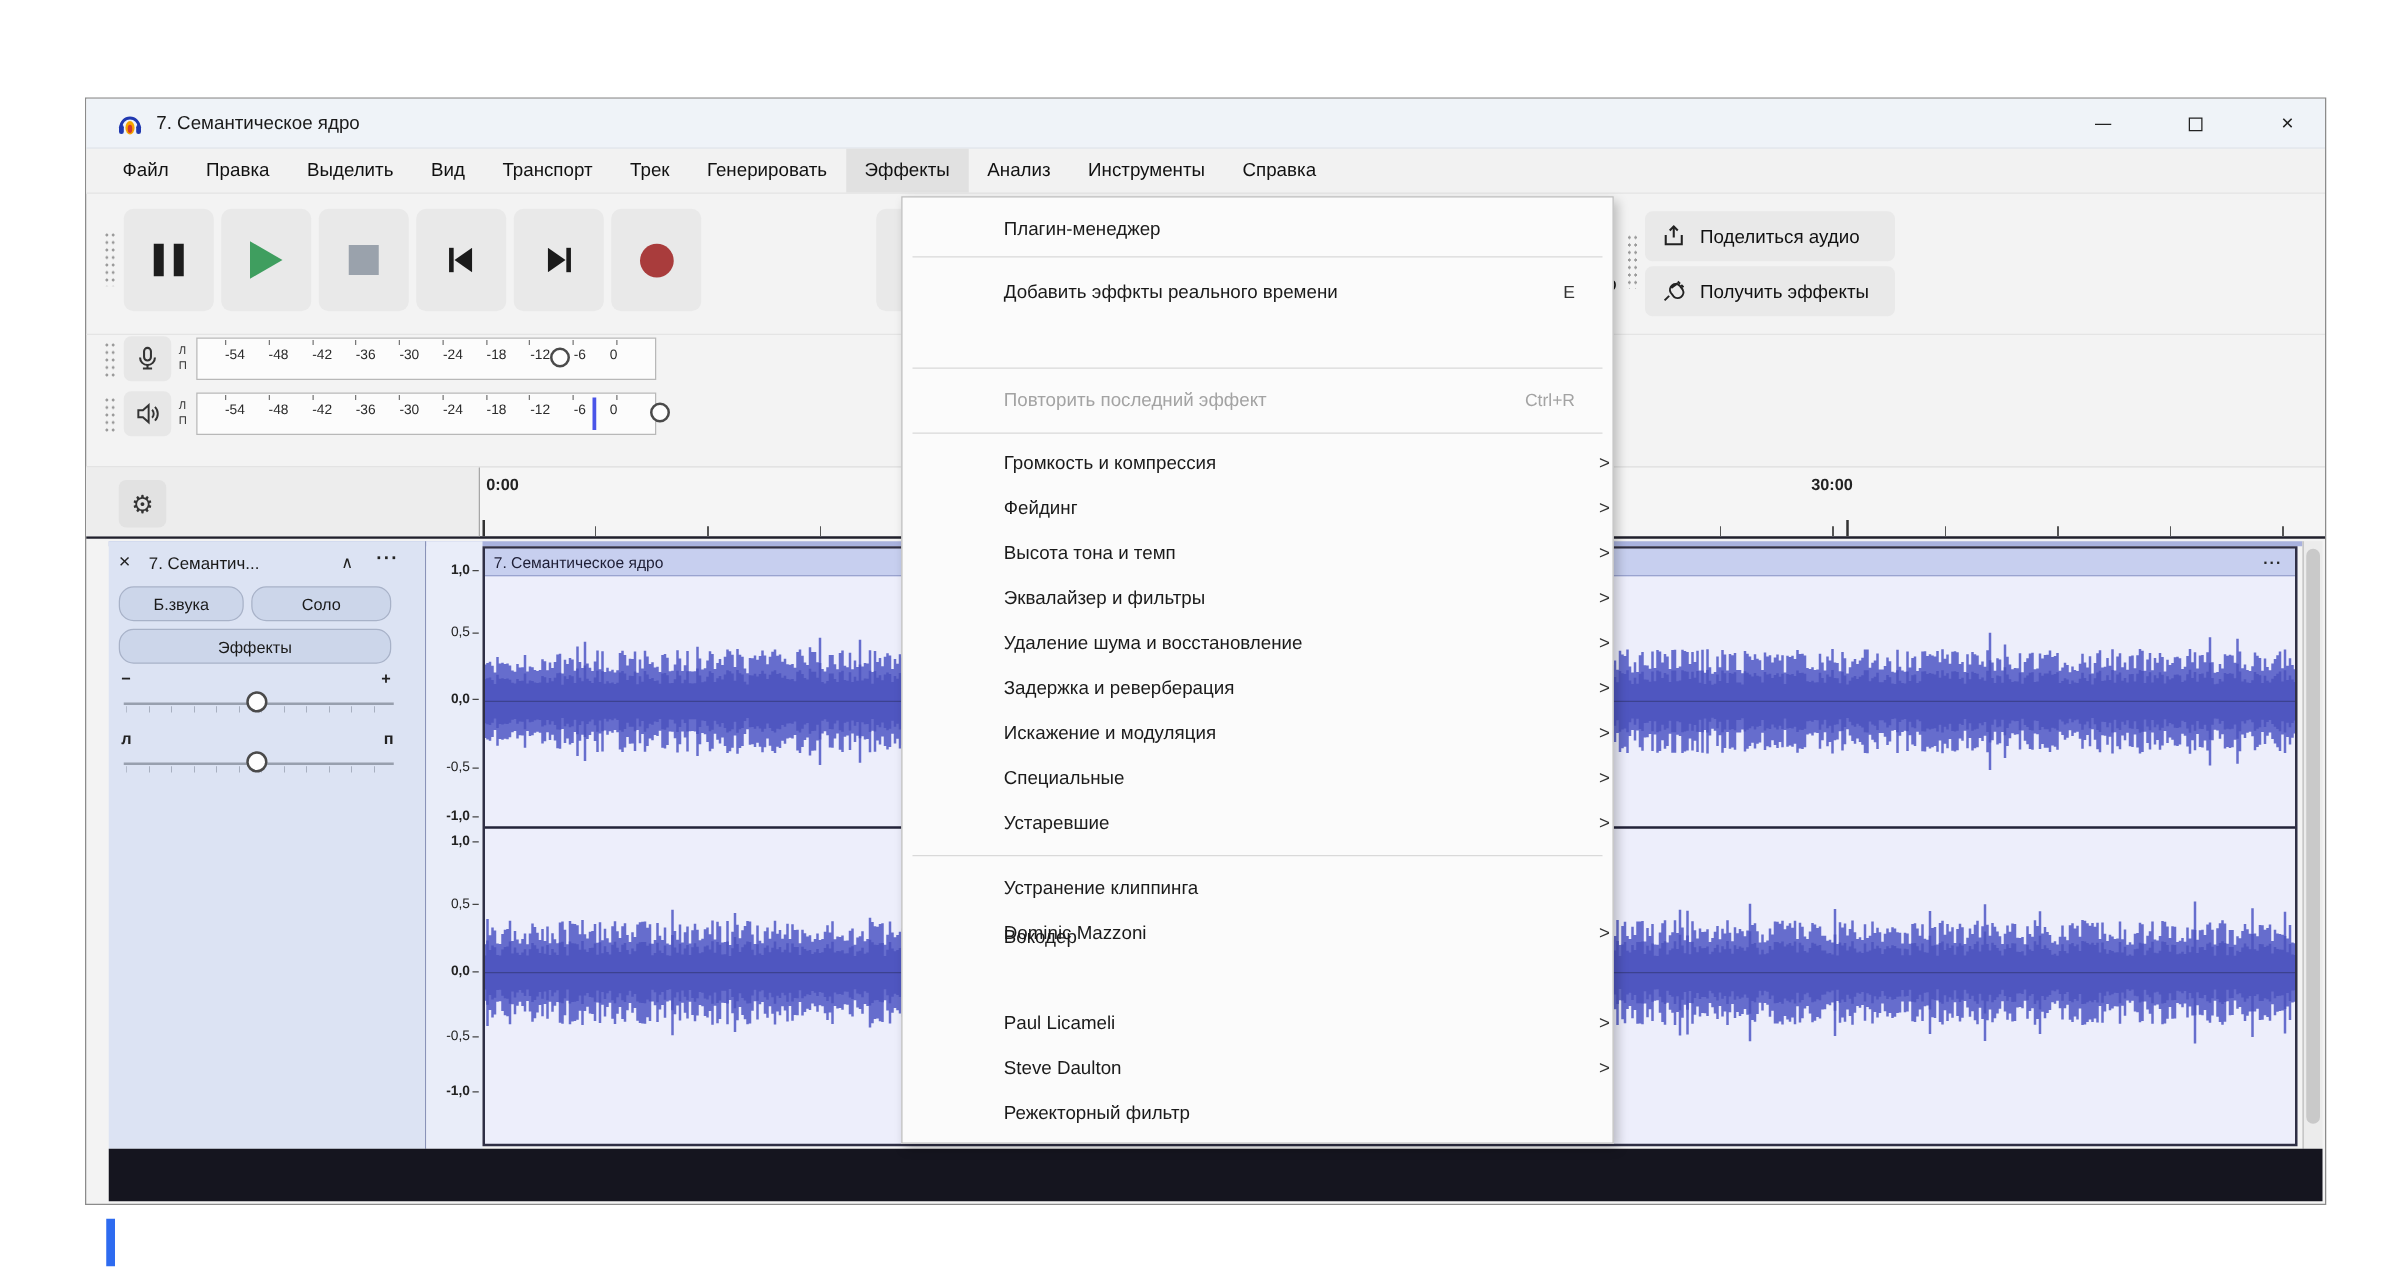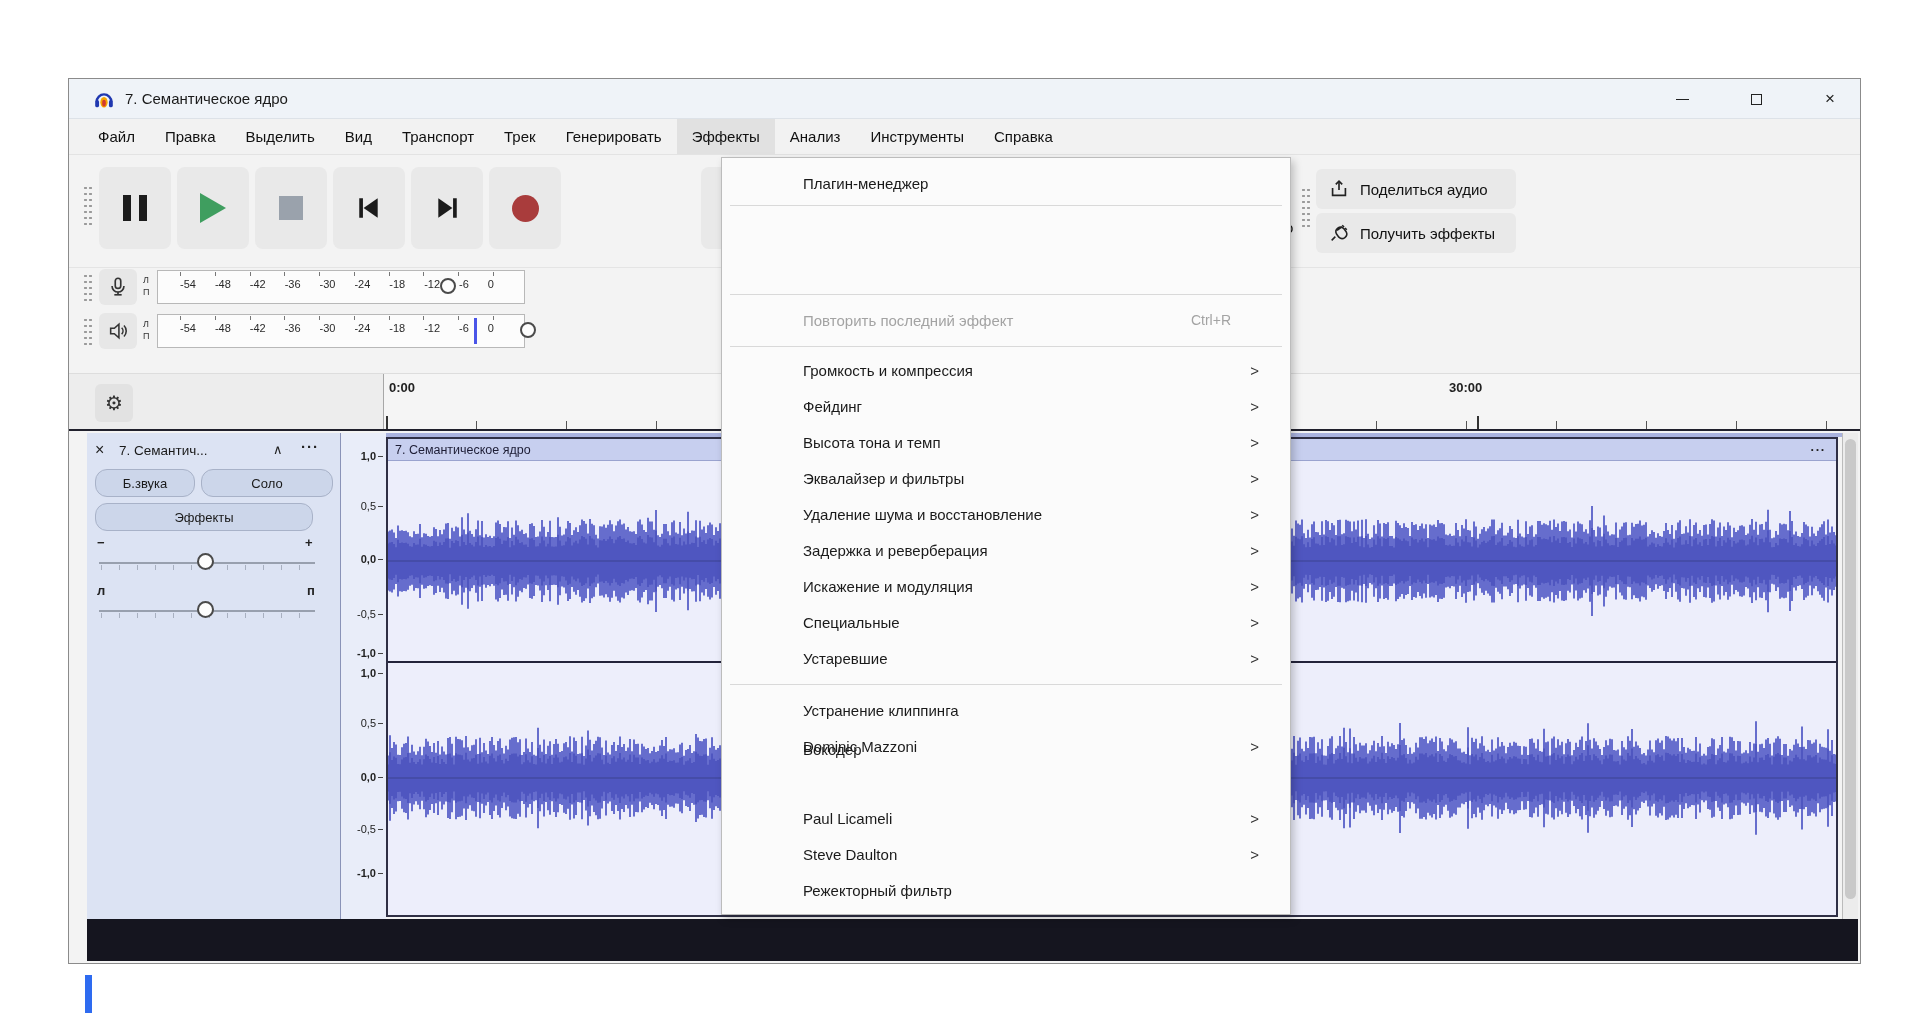--- a/index.html
+++ b/index.html
@@ -77,21 +77,21 @@
   .wave-holder{position:absolute;left:0;right:0;overflow:hidden}
   .ch-sep{position:absolute;left:0;right:0;top:222px;height:2px;background:#23233a}
 
   .vscroll{position:absolute;left:1773px;top:354px;width:16px;height:486px;background:#ececec;border-left:1px solid #bbb}
   .vthumb{position:absolute;left:2px;right:2px;top:6px;bottom:20px;background:#c9c9c9;border-radius:7px}
 
   .darkstrip{position:absolute;left:18px;top:840px;width:1771px;height:42px;background:#15151f}
 
   
   .dropdown{position:absolute;left:652px;top:78px;width:570px;height:758px;background:#fbfbfb;border:1px solid #bcbcbc;box-shadow:3px 4px 8px rgba(0,0,0,.22);z-index:50}
-  .mi{position:absolute;left:1px;right:1px;height:36px;display:flex;align-items:center;padding-left:80px;padding-right:30px;font-size:15px;color:#1a1a1a}
+  .mi{position:absolute;left:1px;right:1px;height:36px;display:flex;align-items:center;padding-left:80px;padding-right:1px;font-size:15px;color:#1a1a1a}
   .mi .lbl{flex:0 1 auto}
   .mi .sc{margin-left:auto;font-size:14px;color:#333}
   .mi .ar{width:28px;text-align:right;font-size:15px;color:#333}
   .mi.disabled,.mi.disabled .sc{color:#a3a3a3}
   .msep{position:absolute;left:8px;right:8px;height:1px;background:#d9d9d9}
 
   .artifact{position:absolute;left:85px;top:975px;width:7px;height:38px;background:#2e6bf0}
 </style>
 </head>
 <body>
@@ -288,21 +288,21 @@
 
     <div class="track-strip"></div>
 
     <div class="panel">
       <span class="hdr-close">×</span>
       <span class="hdr-title">7. Семантич...</span>
       <span class="hdr-collapse">∧</span>
       <span class="hdr-menu">···</span>
 
       <div class="pbtn" style="left:8px;top:36px;width:100px">Б.звука</div>
-      <div class="pbtn" style="left:114px;top:36px;width:132px">Соло</div>
+      <div class="pbtn" style="left:114px;top:36px;width:112px">Соло</div>
       <div class="pbtn" style="left:8px;top:70px;width:218px">Эффекты</div>
 
       <span class="sl-label" style="left:10px;top:102px">−</span>
       <span class="sl-label" style="left:218px;top:102px">+</span>
       <div class="slider" style="left:12px;top:120px;width:216px">
         <div class="sl-line"></div>
         <div class="sl-ticks"></div>
         <div class="sl-thumb"></div>
       </div>
 
@@ -384,20 +384,25 @@
 
     <div class="darkstrip"></div>
 
     <div class="dropdown">
       <div class="mi" style="top:7px">
           <span class="lbl">Плагин-менеджер</span>
           <span class="sc"></span>
           <span class="ar"></span>
         </div>
       <div class="msep" style="top:47px"></div>
+      <div class="mi" style="top:57px">
+          <span class="lbl">Добавить эффкты реального времени</span>
+          <span class="sc">E</span>
+          <span class="ar"></span>
+        </div>
       <div class="msep" style="top:136px"></div>
       <div class="mi disabled" style="top:144px">
           <span class="lbl">Повторить последний эффект</span>
           <span class="sc">Ctrl+R</span>
           <span class="ar"></span>
         </div>
       <div class="msep" style="top:188px"></div>
       <div class="mi" style="top:194px">
           <span class="lbl">Громкость и компрессия</span>
           <span class="sc"></span>

